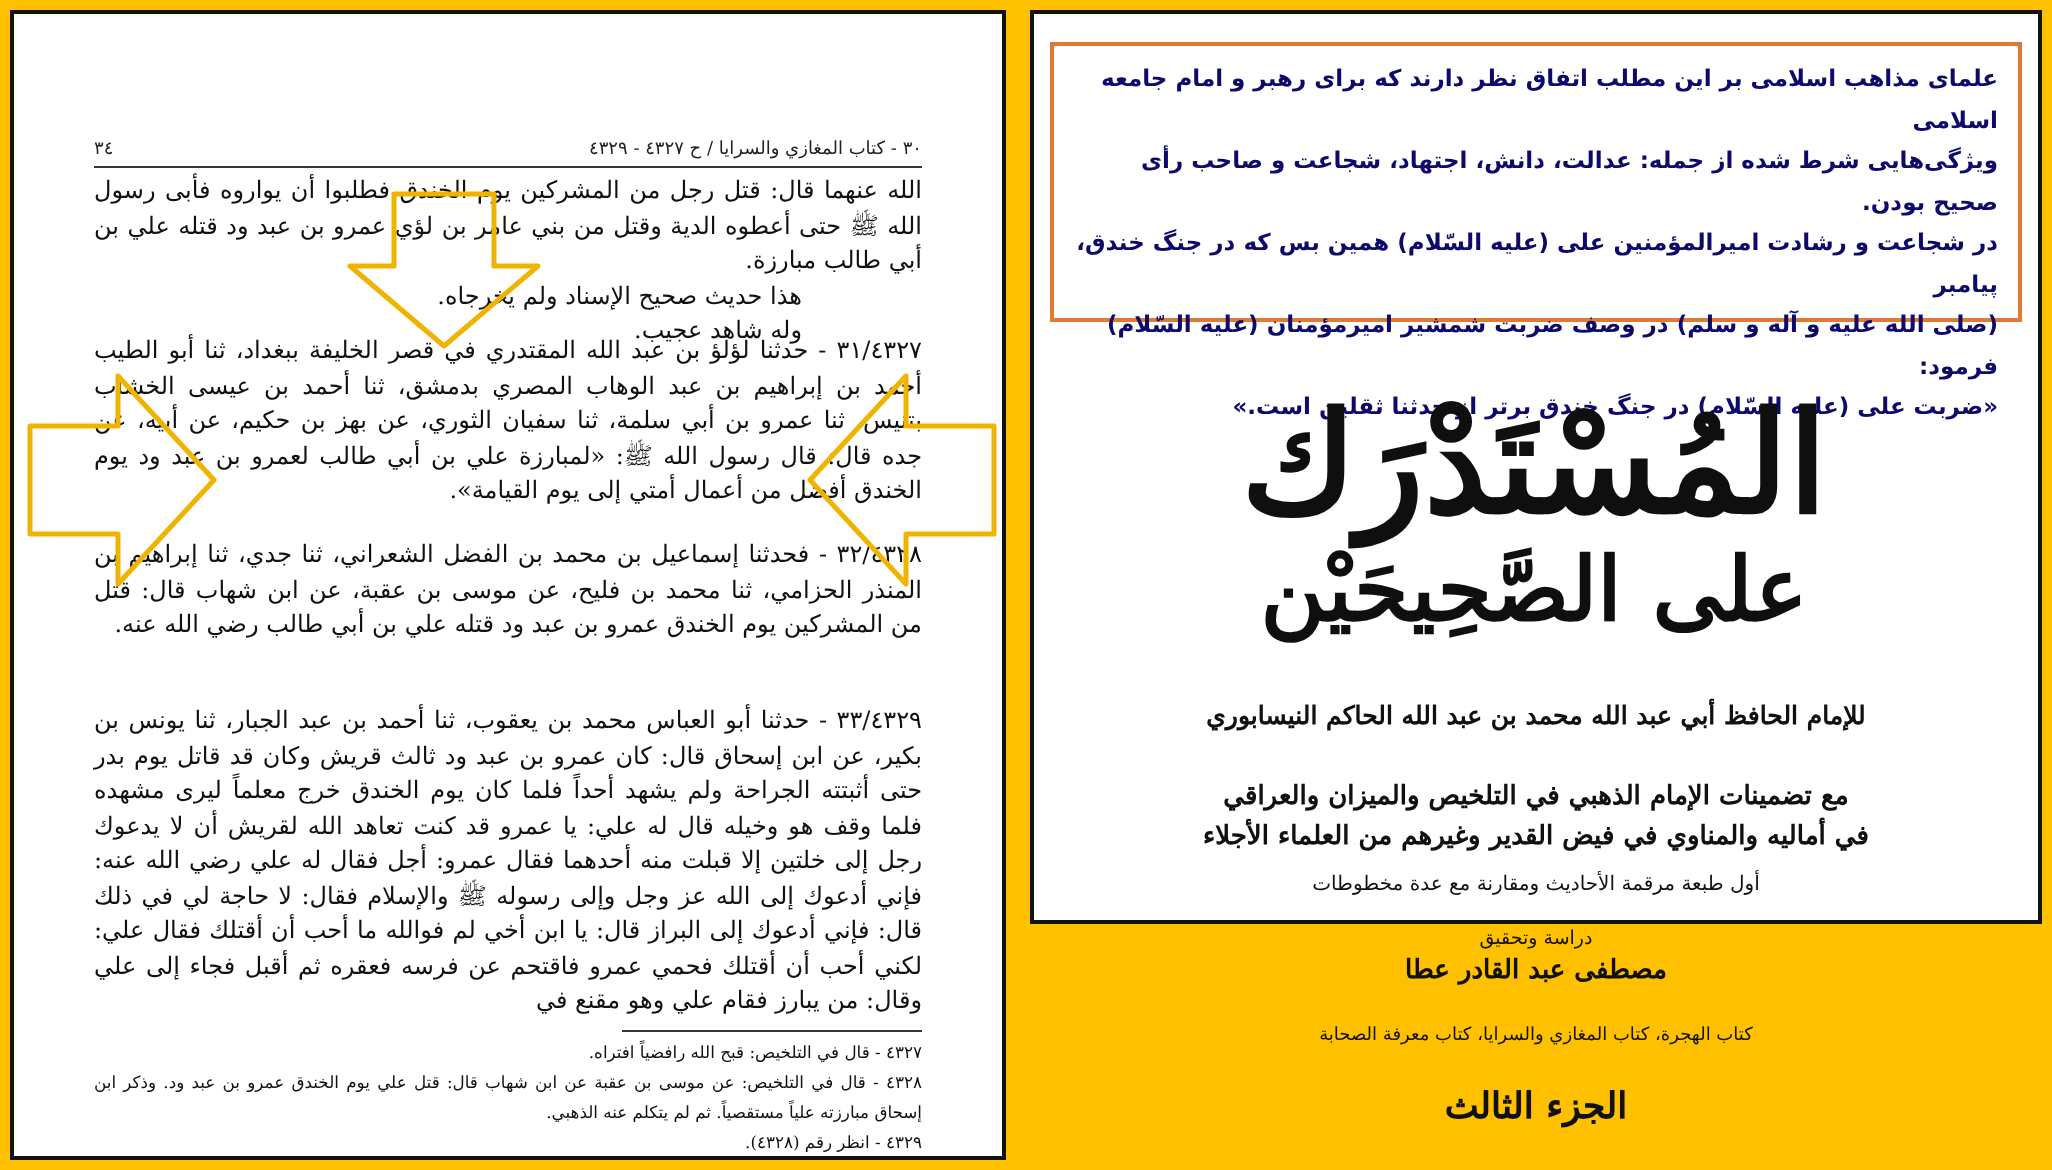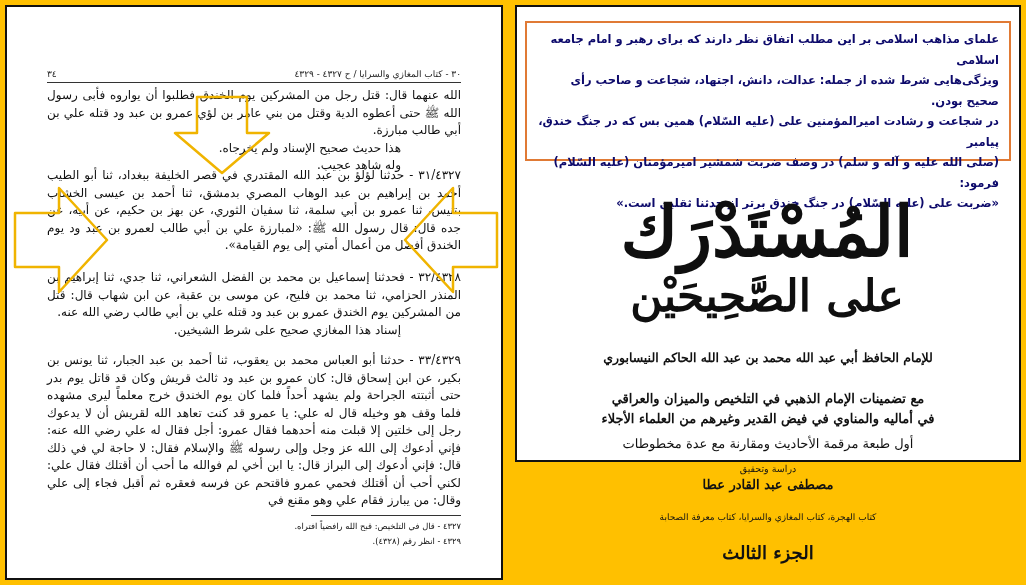--- a/index.html
+++ b/index.html
@@ -53,21 +53,21 @@
   }
   .cover-title .big { font-size: 70px; line-height: 80px; letter-spacing: 1px; }
   .cover-title .sub { font-size: 44px; line-height: 52px; margin-top: -2px; }
 
   .cover-line {
     position: absolute; left: 40px; right: 40px; text-align: center; direction: rtl;
     font-family: "DejaVu Serif", serif; color: #111;
   }
   #cover-author { top: 343px; font-size: 12.5px; font-weight: bold; }
   #cover-editions { top: 382px; font-size: 13px; font-weight: bold; line-height: 20px; }
-  #cover-first { top: 429px; font-size: 13px; }
+  #cover-first { top: 429px; font-size: 10px; }
   #cover-study { top: 456px; font-size: 9.5px; }
   #cover-editor { top: 470px; font-size: 13px; font-weight: bold; }
   #cover-contents { top: 505px; font-size: 9px; }
   #cover-volume { top: 535px; font-size: 18px; font-weight: bold; }
 </style>
 </head>
 <body>
 
 <div class="panel" id="left-panel">
   <div class="page-header">
@@ -80,30 +80,30 @@
     <p class="indent">هذا حديث صحيح الإسناد ولم يخرجاه.</p>
     <p class="indent">وله شاهد عجيب.</p>
   </div>
 
   <div class="body-text" id="block-4327">
     <p>٣١/٤٣٢٧ - حدثنا لؤلؤ بن عبد الله المقتدري في قصر الخليفة ببغداد، ثنا أبو الطيب أحمد بن إبراهيم بن عبد الوهاب المصري بدمشق، ثنا أحمد بن عيسى الخشاب بتنيس، ثنا عمرو بن أبي سلمة، ثنا سفيان الثوري، عن بهز بن حكيم، عن أبيه، عن جده قال: قال رسول الله ﷺ: «لمبارزة علي بن أبي طالب لعمرو بن عبد ود يوم الخندق أفضل من أعمال أمتي إلى يوم القيامة».</p>
   </div>
 
   <div class="body-text" id="block-4328">
     <p>٣٢/٤٣٢٨ - فحدثنا إسماعيل بن محمد بن الفضل الشعراني، ثنا جدي، ثنا إبراهيم بن المنذر الحزامي، ثنا محمد بن فليح، عن موسى بن عقبة، عن ابن شهاب قال: قتل من المشركين يوم الخندق عمرو بن عبد ود قتله علي بن أبي طالب رضي الله عنه.</p>
-    <p class="indent">إسناد هذا المغازي صحيح على شرط الشيخين.</p>
   </div>
 
   <div class="body-text" id="block-4329">
     <p>٣٣/٤٣٢٩ - حدثنا أبو العباس محمد بن يعقوب، ثنا أحمد بن عبد الجبار، ثنا يونس بن بكير، عن ابن إسحاق قال: كان عمرو بن عبد ود ثالث قريش وكان قد قاتل يوم بدر حتى أثبتته الجراحة ولم يشهد أحداً فلما كان يوم الخندق خرج معلماً ليرى مشهده فلما وقف هو وخيله قال له علي: يا عمرو قد كنت تعاهد الله لقريش أن لا يدعوك رجل إلى خلتين إلا قبلت منه أحدهما فقال عمرو: أجل فقال له علي رضي الله عنه: فإني أدعوك إلى الله عز وجل وإلى رسوله ﷺ والإسلام فقال: لا حاجة لي في ذلك قال: فإني أدعوك إلى البراز قال: يا ابن أخي لم فوالله ما أحب أن أقتلك فقال علي: لكني أحب أن أقتلك فحمي عمرو فاقتحم عن فرسه فعقره ثم أقبل فجاء إلى علي وقال: من يبارز فقام علي وهو مقنع في</p>
   </div>
 
   <div class="footnote-rule"></div>
   <div class="body-text" id="footnotes">
     <p>٤٣٢٧ - قال في التلخيص: قبح الله رافضياً افتراه.</p>
+    <p>٤٣٢٨ - قال في التلخيص: عن موسى بن عقبة عن ابن شهاب قال: قتل علي يوم الخندق عمرو بن عبد ود. وذكر ابن إسحاق مبارزته علياً مستقصياً. ثم لم يتكلم عنه الذهبي.</p>
     <p>٤٣٢٩ - انظر رقم (٤٣٢٨).</p>
   </div>
 
   <div class="arrow" style="left:165px; top:88px;">
     <svg width="100" height="80" viewBox="0 0 100 80">
       <polygon points="25,2 75,2 75,38 97,38 50,78 3,38 25,38" fill="none" stroke="#f0b400" stroke-width="2.5" stroke-linejoin="round"></polygon>
     </svg>
   </div>
   <div class="arrow" style="left:6px; top:178px;">
     <svg width="96" height="110" viewBox="0 0 96 110">

